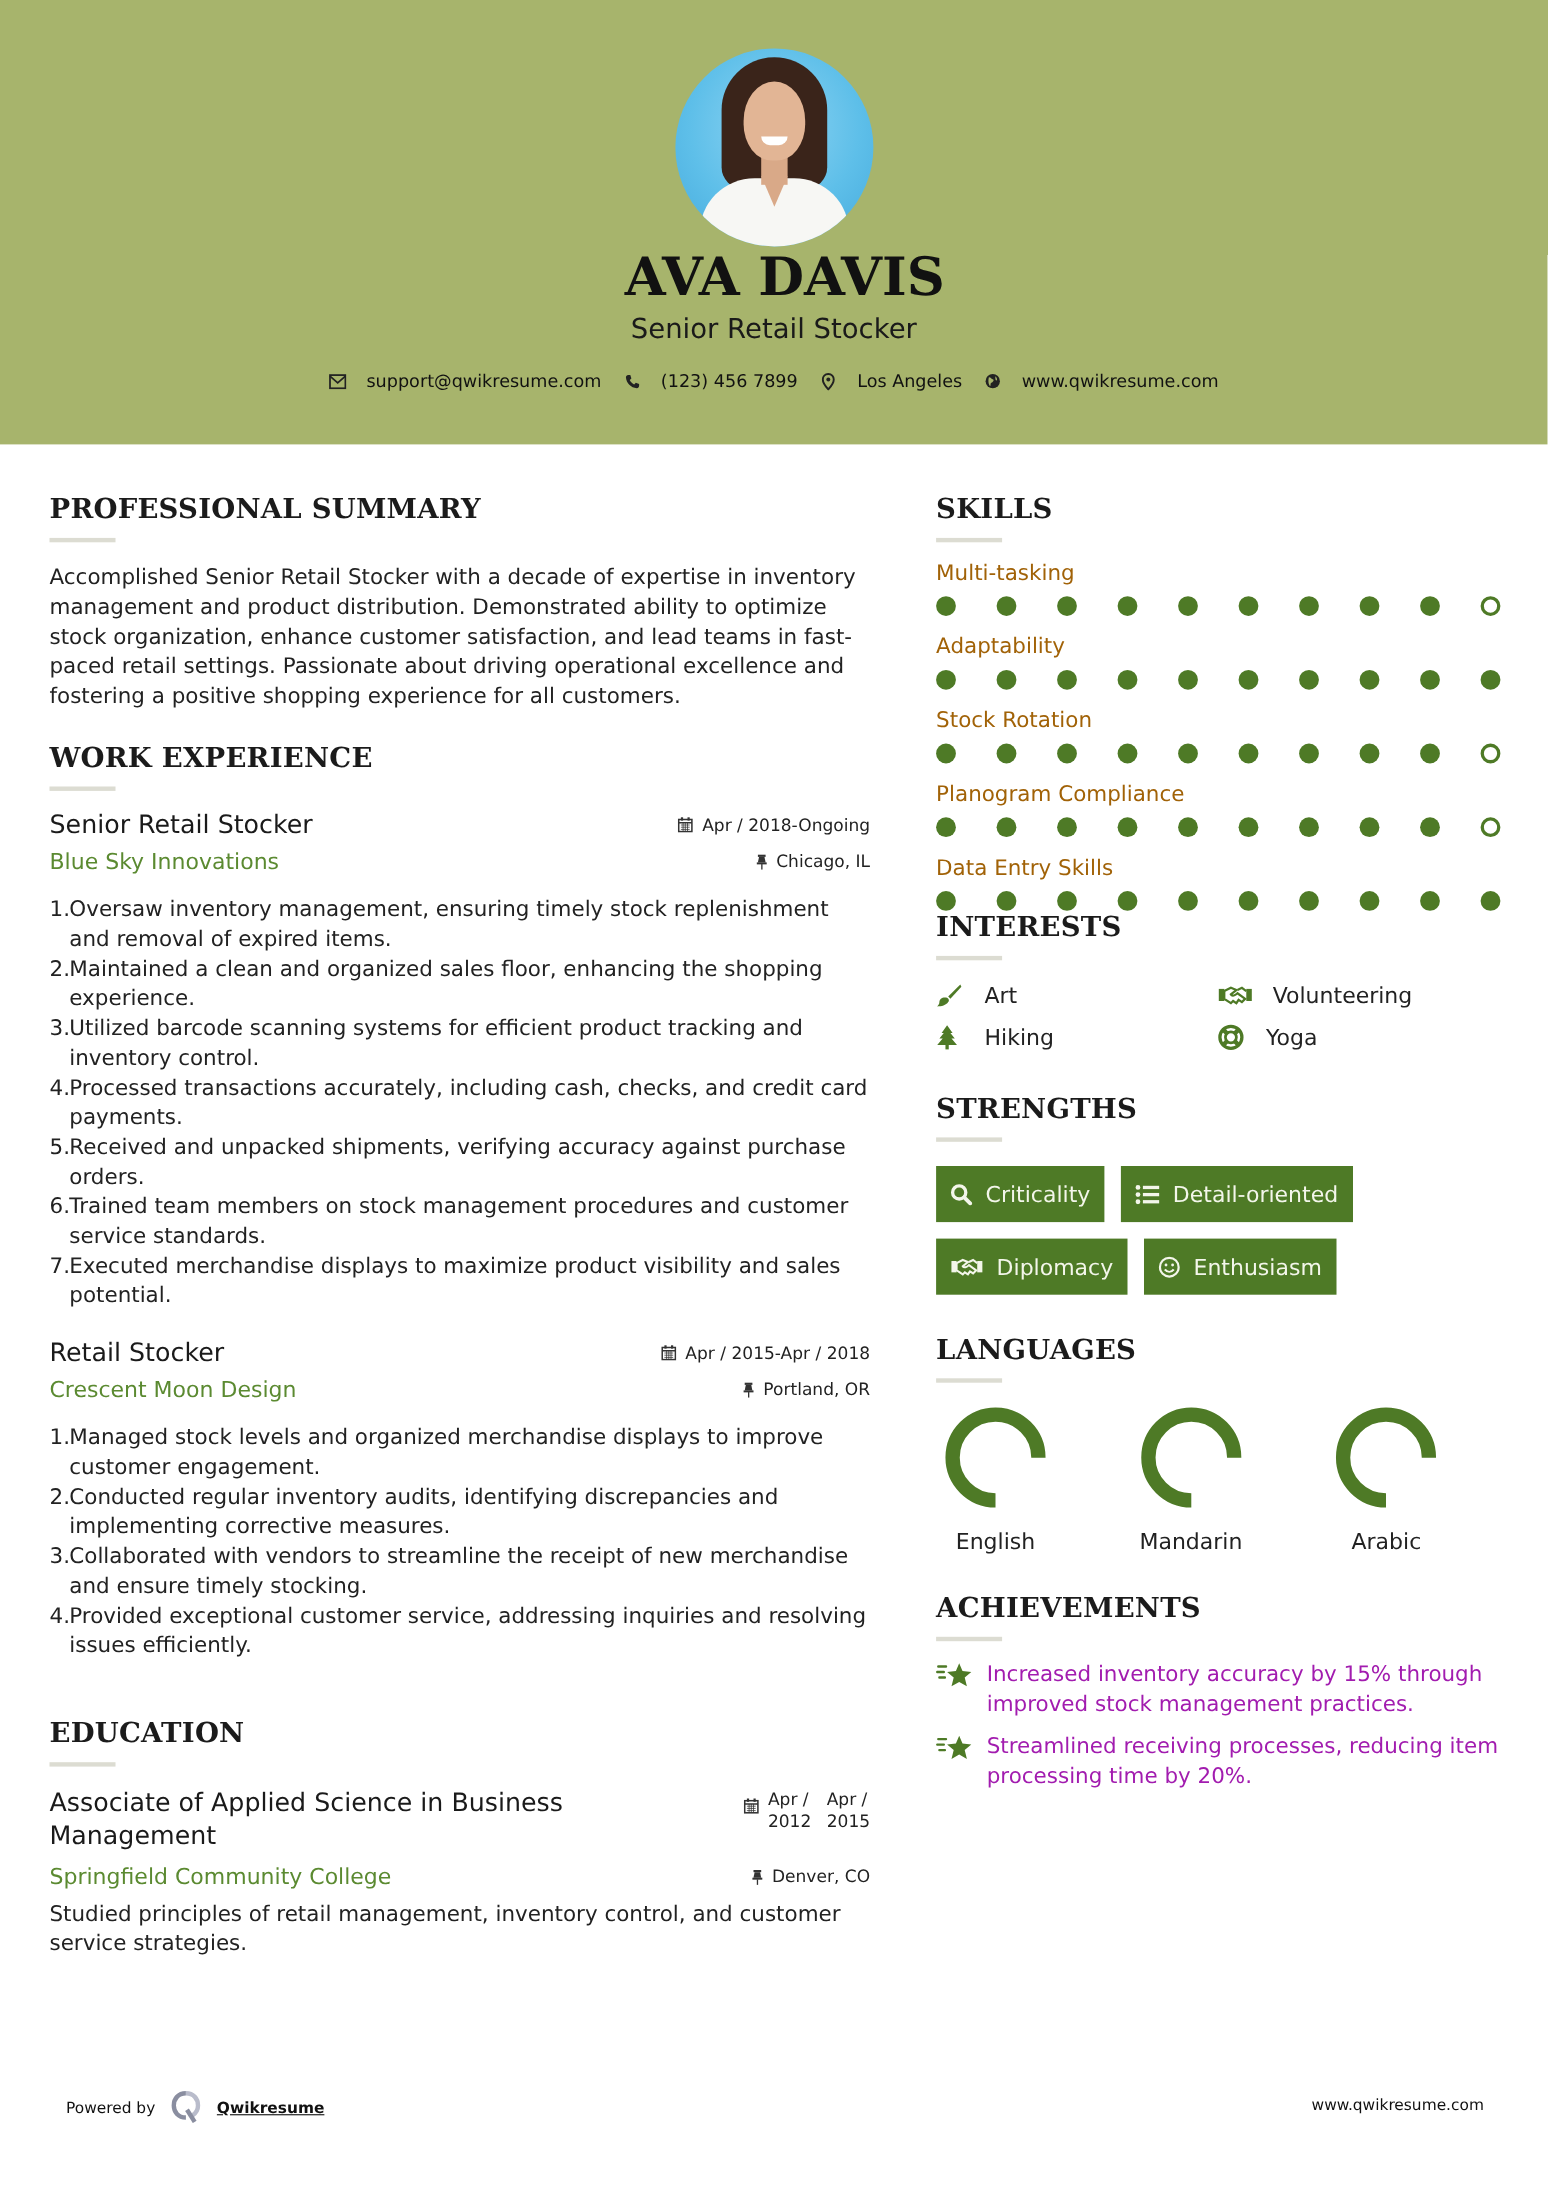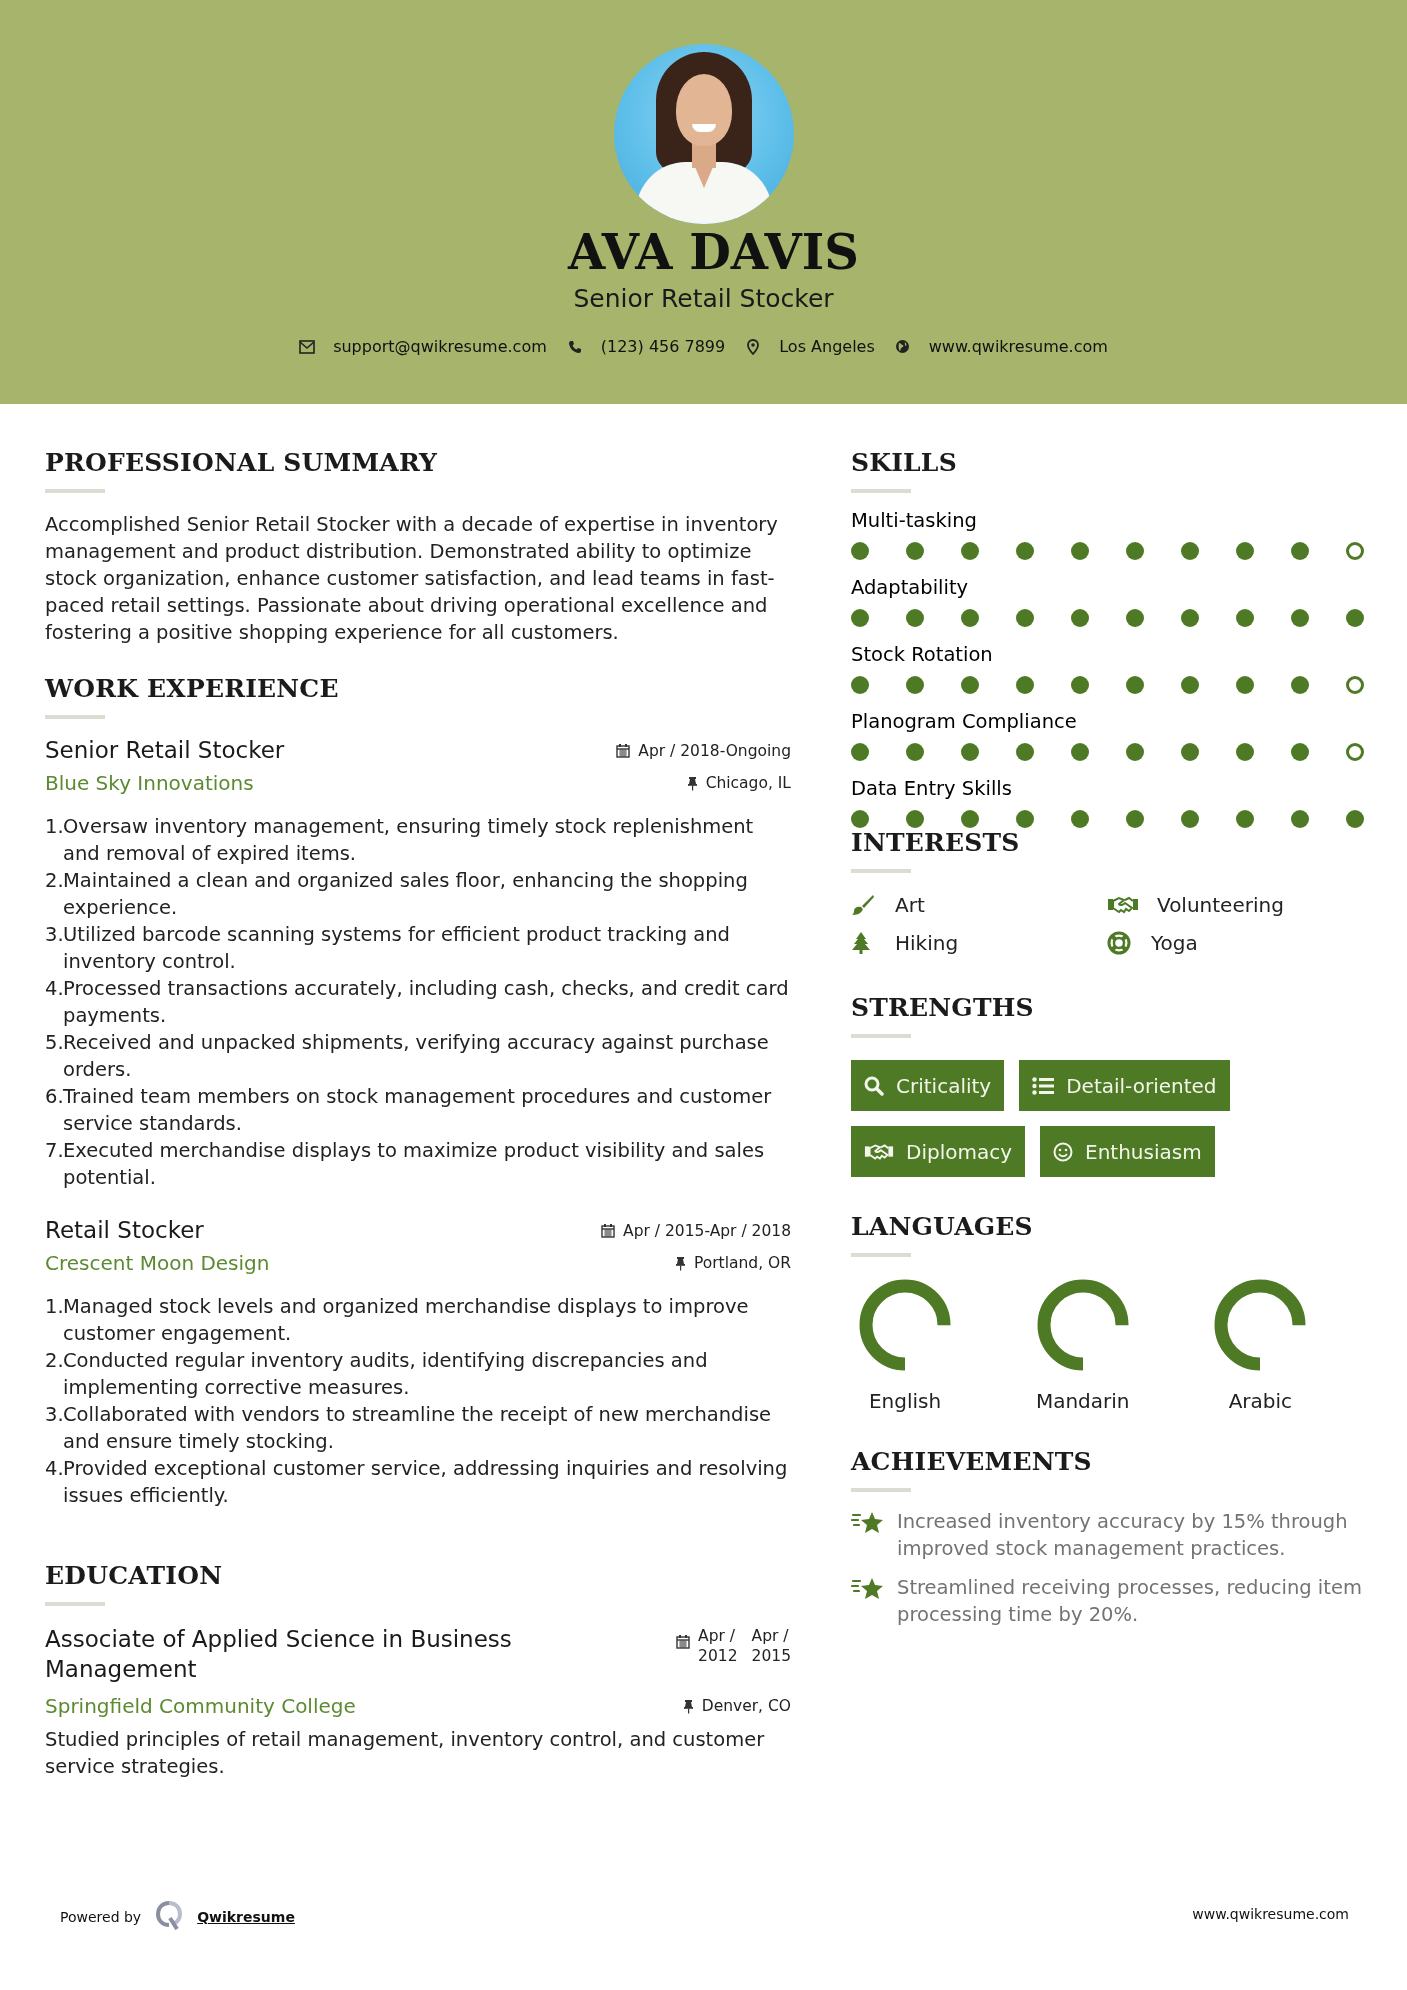--- a/index.html
+++ b/index.html
@@ -37,21 +37,21 @@
   .meta { font-size: 15.5px; color: #222; display: flex; align-items: center; }
   .meta svg { margin-right: 8px; }
   .company-row { display: flex; justify-content: space-between; align-items: center; margin-top: 8px; }
   .company { font-size: 20px; color: #5b8a31; }
 
   ol.bullets { list-style: none; margin-top: 18px; }
   ol.bullets li { display: flex; font-size: 19.5px; line-height: 27px; color: #222; }
   ol.bullets li .num { width: 18px; flex: none; text-align: left; }
 
   
-  .skill-name { font-size: 19.5px; color: #000000; margin-top: 16px; }
+  .skill-name { font-size: 19.5px; color: #a16207; margin-top: 16px; }
   .dots { display: flex; margin-top: 10px; }
   .dot { width: 18px; height: 18px; border-radius: 50%; background: #4e7a26; margin-right: 37px; flex: none; }
   .dot.empty { background: #fff; border: 3px solid #4e7a26; }
   .dot:last-child { margin-right: 0; }
 
   
   .interests { display: grid; grid-template-columns: 256px 256px; row-gap: 14px; margin-top: 20px; }
   .interest { display: flex; align-items: center; font-size: 20px; color: #222; }
   .interest .ico { width: 28px; height: 24px; margin-right: 16px; display: inline-flex; align-items: center; justify-content: flex-start; }
 
@@ -62,21 +62,21 @@
 
   
   .langs { display: flex; margin-top: 22px; gap: 13px; }
   .lang { width: 171px; display: flex; flex-direction: column; align-items: flex-start; }
   .lang .ring { width: 92px; height: 92px; margin-left: 8px; }
   .lang .lname { font-size: 20px; color: #222; margin-top: 18px; width: 108px; text-align: center; }
 
   
   .ach { display: flex; align-items: flex-start; margin-top: 0; }
   .ach .ico { width: 34px; flex: none; margin-right: 12px; margin-top: 2px; }
-  .ach .txt { font-size: 19.5px; line-height: 27px; color: #737373; }
+  .ach .txt { font-size: 19.5px; line-height: 27px; color: #a21caf; }
 
   
   .footer-left { position: absolute; left: 60px; top: 1900px; display: flex; align-items: center; font-size: 14px; color: #111; }
   .footer-left .qlogo { margin: 0 14px 0 14px; }
   .footer-left .brand { text-decoration: underline; font-weight: bold; }
   .footer-right { position: absolute; right: 58px; top: 1906px; font-size: 14px; color: #111; }
 </style>
 </head>
 <body>
 

